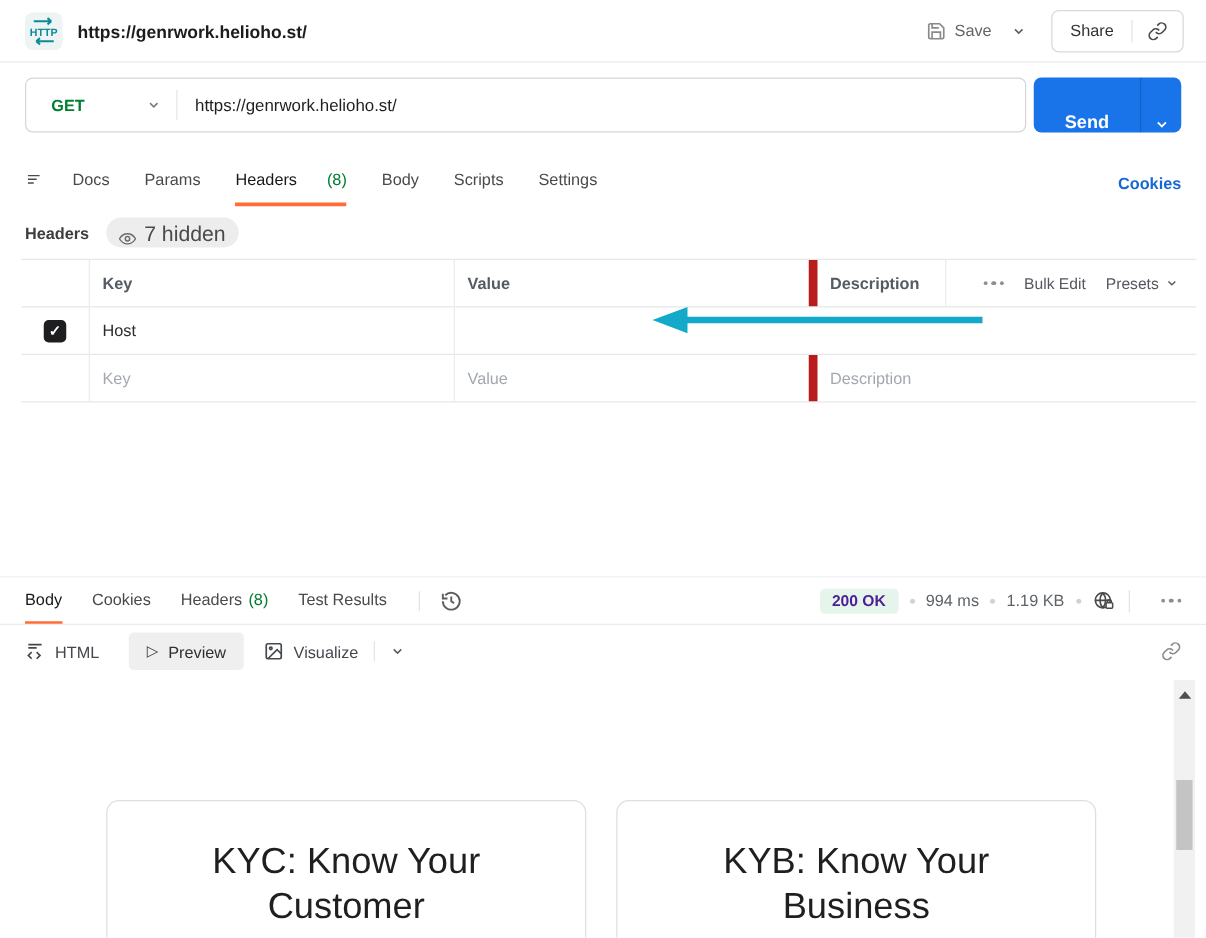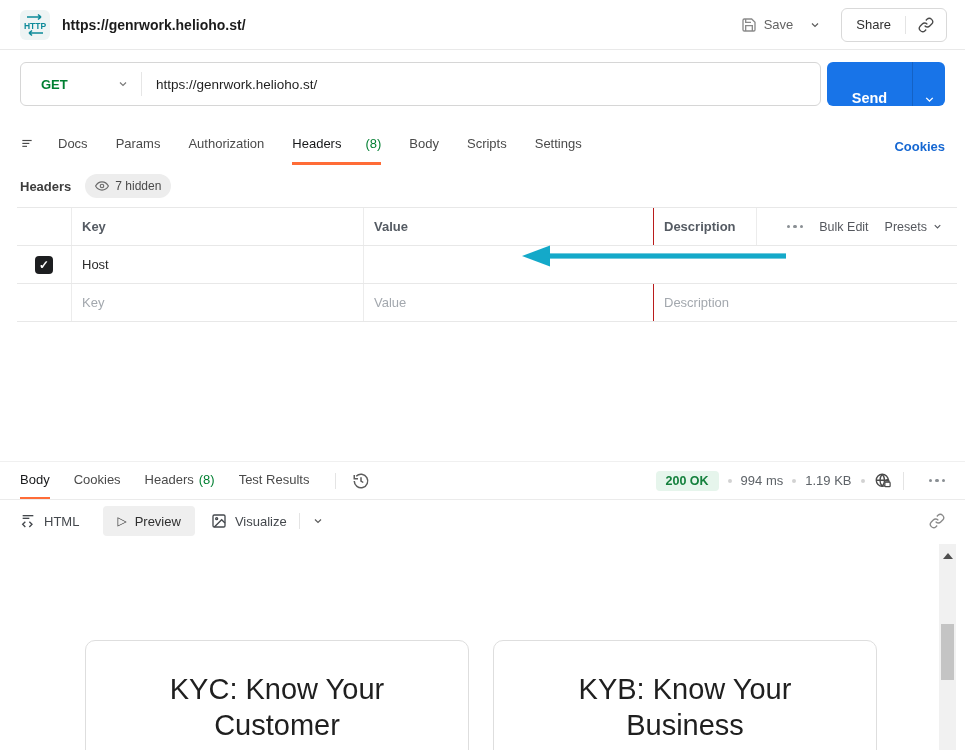--- a/index.html
+++ b/index.html
@@ -46,30 +46,30 @@
     cursor:pointer; display:flex; align-items:center; gap:24px; }
   .tab.active { color:#17181a; border-bottom-color:#ff6c37; }
   .tab .count { color:#007f31; }
   .cookies-link { margin-left:auto; font-size:13px; font-weight:600; color:#1567d2;
     padding-bottom:11px; cursor:pointer; }
 
   
   .headers-label-row { height:42px; padding:0 20px; display:flex; align-items:center; }
   .sec-title { font-size:13px; font-weight:700; color:#3d3d3d; }
   .hidden-pill { margin-left:14px; height:24px; background:#ededed; border-radius:12px;
-    padding:0 10px; display:flex; align-items:center; gap:6px; font-size:12px; color:#4a4a4a;
+    padding:0 10px; display:flex; align-items:flex-end; gap:6px; font-size:17px; color:#4a4a4a;
     cursor:pointer; }
 
   
   .htable { margin:0 8px 0 17px; border-top:1px solid #e8e8e8; font-size:13px; }
   .trow { display:flex; height:38px; border-bottom:1px solid #e8e8e8; align-items:stretch; }
   .tcell { display:flex; align-items:center; padding-left:10px; }
   .cb-col { width:55px; border-right:1px solid #ececec; justify-content:center; padding-left:0; }
   .key-col { width:292px; border-right:1px solid #ececec; }
-  .val-col { width:290px; border-right:1px solid #b91c1c; }
+  .val-col { width:290px; border-right:7px solid #b91c1c; }
   .desc-col-h { width:103px; border-right:1px solid #ececec; }
   .desc-col { flex:1; }
   .actions-col { flex:1; justify-content:flex-end; gap:16px; padding-right:14px; color:#55585e; }
   .th { font-weight:600; color:#555b63; }
   .placeholder { color:#a3a8ae; }
   .checkbox { width:18px; height:18px; border-radius:4px; background:#1d1e20; color:#fff;
     display:flex; align-items:center; justify-content:center; font-size:12px; font-weight:700;
     cursor:pointer; }
   .action-item { display:flex; align-items:center; gap:5px; font-size:12.5px; cursor:pointer; }
   .dots3 { display:flex; gap:3px; cursor:pointer; }
@@ -82,21 +82,21 @@
   .response { margin-top:139px; border-top:1px solid #f0f0f0; }
   .resp-tabs-row { height:38px; padding:0 20px; display:flex; align-items:stretch;
     border-bottom:1px solid #ebebeb; }
   .rtab { margin-right:24px; font-size:13px; color:#4a4a4a; display:flex; align-items:center;
     gap:5px; border-bottom:2.5px solid transparent; cursor:pointer; }
   .rtab.active { color:#17181a; border-bottom-color:#ff6c37; }
   .rtab .count { color:#007f31; }
   .resp-tabs-row .vdiv { align-self:center; margin:0 16px 0 2px; }
   .hist-btn { align-self:center; display:flex; cursor:pointer; }
   .resp-status { margin-left:auto; display:flex; align-items:center; gap:9px; }
-  .status-pill { background:#e6f5ec; color:#15803d; font-size:12.5px; font-weight:600;
+  .status-pill { background:#e6f5ec; color:#4c1d95; font-size:12.5px; font-weight:600;
     padding:3px 10px; border-radius:4px; cursor:default; }
   .sep-dot { width:4px; height:4px; border-radius:50%; background:#d2d2d2; }
   .meta-txt { font-size:13px; color:#5e6368; }
   .resp-status .vdiv { height:18px; }
 
   .resp-toolbar { height:42px; padding:0 20px; display:flex; align-items:center; }
   .fmt-group { display:flex; align-items:center; gap:8px; font-size:13px; color:#44484d;
     cursor:pointer; }
   .preview-btn { margin-left:24px; height:30px; background:#efefef; border-radius:4px;
     padding:0 14px; display:flex; align-items:center; gap:8px; font-size:13px; color:#2f2f2f;
@@ -193,23 +193,20 @@
     <div class="tab">
       <svg width="14" height="14" viewBox="0 0 24 24" stroke="#4a4a4a" stroke-width="2" fill="none">
         <line x1="4" y1="6" x2="20" y2="6"></line>
           <line x1="4" y1="11" x2="16" y2="11"></line>
           <line x1="4" y1="16" x2="12" y2="16"></line>
       </svg>
       <span>Docs</span>
     </div>
     <div class="tab">
       <span>Params</span>
-    </div>
-    <div class="tab">
-      <span>Authorization</span>
     </div>
     <div class="tab active">
       <span>Headers</span>
       <span class="count">(8)</span>
     </div>
     <div class="tab">
       <span>Body</span>
     </div>
     <div class="tab">
       <span>Scripts</span>

